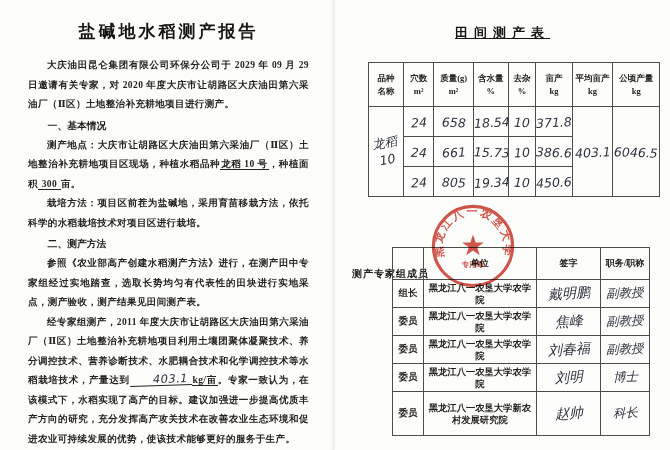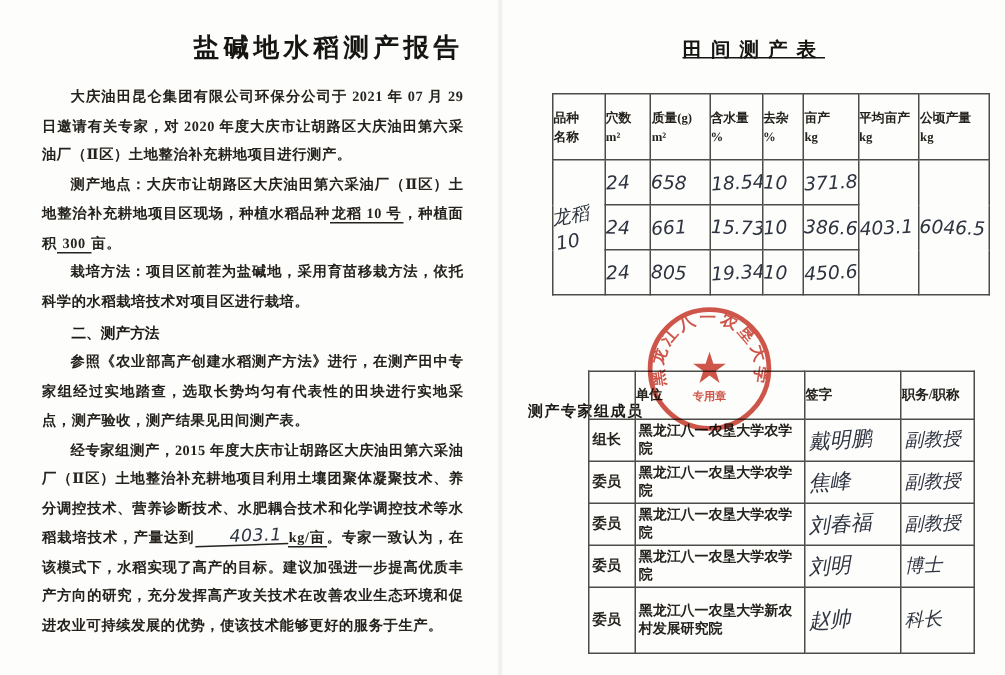--- a/index.html
+++ b/index.html
@@ -10,41 +10,41 @@
     color:#26231e;
   }
   .page { position:absolute; top:0; height:450px; background:#fdfdfb; }
   #left-page  { left:0; width:335px; }
   #right-page { left:335px; width:335px; }
   .page-gap { position:absolute; left:331px; top:0; width:5px; height:450px;
     background:linear-gradient(90deg, rgba(0,0,0,0) 0%, rgba(0,0,0,.06) 50%, rgba(0,0,0,0) 100%); }
 
   
   .doc-body { padding:16px 26px 0 28px; }
-  .doc-title { text-align:right; font-size:17px; font-weight:bold; letter-spacing:3px;
+  .doc-title { text-align:center; font-size:17px; font-weight:bold; letter-spacing:3px;
     color:#171511; margin:4px 0 13px; }
   .para { font-size:9.5px; font-weight:bold; line-height:19.5px; text-align:justify;
     text-indent:2em; letter-spacing:.4px; color:#26231e; }
   .heading { font-size:9.8px; font-weight:bold; line-height:20px; text-indent:2em;
     margin-top:1px; color:#1d1a16; }
   .formula { font-size:9.3px; font-weight:bold; line-height:20px; text-indent:.6em;
     letter-spacing:0; }
   .uline { border-bottom:1px solid #26231e; padding:0 1px; font-weight:bold; }
 
   
   .hw { font-family:"DejaVu Sans",sans-serif; font-style:italic; color:#2e3340;
     font-weight:500; }
   .hw-inline { display:inline-block; font-size:11.5px; transform:rotate(-2deg);
     border-bottom:1px solid #26231e; padding:0 4px; line-height:11px; }
 
   
   .ft-title { position:absolute; top:24px; left:0; width:100%; text-align:center;
     font-size:13px; font-weight:bold; letter-spacing:6px; color:#171511;text-decoration:underline; }
   table { border-collapse:collapse; table-layout:fixed; }
-  td, th { border:1px solid #4c4c48; text-align:left; vertical-align:middle;
+  td, th { border:1px solid #4c4c48; text-align:center; vertical-align:middle;
     font-weight:bold; color:#26231e; overflow:hidden; }
 
   #field-table { position:absolute; left:33px; top:62px; width:292px; }
   #field-table th { font-size:8.5px; line-height:13px; height:44px; padding:2px 0; }
   #field-table td { height:30px; }
   #field-table .hw { font-size:12.5px; }
   .hw-r1 { display:inline-block; transform:rotate(-3deg); }
   .hw-r2 { display:inline-block; transform:rotate(2deg); }
   .hw-variety { display:inline-block; transform:rotate(-10deg); font-size:12px; }
 
@@ -61,34 +61,35 @@
   #seal { position:absolute; left:94px; top:202px; width:88px; height:88px;
     mix-blend-mode:multiply; opacity:.85; z-index:5; pointer-events:none; }
 </style>
 </head>
 <body>
 
 <div class="page" id="left-page">
   <div class="doc-body">
     <div class="doc-title">盐碱地水稻测产报告</div>
 
-    <p class="para">大庆油田昆仑集团有限公司环保分公司于 2021 年 07 月 29 日邀请有关专家，对 2020 年度大庆市让胡路区大庆油田第六采油厂（Ⅱ区）土地整治补充耕地项目进行测产。</p>
-
+    <p class="para">大庆油田昆仑集团有限公司环保分公司于 2029 年 09 月 29 日邀请有关专家，对 2020 年度大庆市让胡路区大庆油田第六采油厂（Ⅱ区）土地整治补充耕地项目进行测产。</p>
+
+    <div class="heading">一、基本情况</div>
 
     <p class="para"><span>测产地点：大庆市让胡路区大庆油田第六采油厂（Ⅱ区）土地整治补充耕地项目区现场，种植水稻品种</span><span class="uline">龙稻 10 号</span><span>，种植面积</span><span class="uline"> 300 </span><span>亩。</span></p>
 
     <p class="para">栽培方法：项目区前茬为盐碱地，采用育苗移栽方法，依托科学的水稻栽培技术对项目区进行栽培。</p>
 
     <div class="heading">二、测产方法</div>
 
     <p class="para">参照《农业部高产创建水稻测产方法》进行，在测产田中专家组经过实地踏查，选取长势均匀有代表性的田块进行实地采点，测产验收，测产结果见田间测产表。</p>
 
 
 
-    <p class="para"><span>经专家组测产，2015 年度大庆市让胡路区大庆油田第六采油厂（Ⅱ区）土地整治补充耕地项目利用土壤团聚体凝聚技术、养分调控技术、营养诊断技术、水肥耦合技术和化学调控技术等水稻栽培技术，产量达到</span><span class="hw hw-inline">403.1</span><span class="uline">kg/亩</span><span>。专家一致认为，在该模式下，水稻实现了高产的目标。建议加强进一步提高优质丰产方向的研究，充分发挥高产攻关技术在改善农业生态环境和促进农业可持续发展的优势，使该技术能够更好的服务于生产。</span></p>
+    <p class="para"><span>经专家组测产，2011 年度大庆市让胡路区大庆油田第六采油厂（Ⅱ区）土地整治补充耕地项目利用土壤团聚体凝聚技术、养分调控技术、营养诊断技术、水肥耦合技术和化学调控技术等水稻栽培技术，产量达到</span><span class="hw hw-inline">403.1</span><span class="uline">kg/亩</span><span>。专家一致认为，在该模式下，水稻实现了高产的目标。建议加强进一步提高优质丰产方向的研究，充分发挥高产攻关技术在改善农业生态环境和促进农业可持续发展的优势，使该技术能够更好的服务于生产。</span></p>
   </div>
 </div>
 
 <div class="page-gap"></div>
 
 <div class="page" id="right-page">
 
   <div class="ft-title">田间测产表</div>
 
   <table id="field-table">

